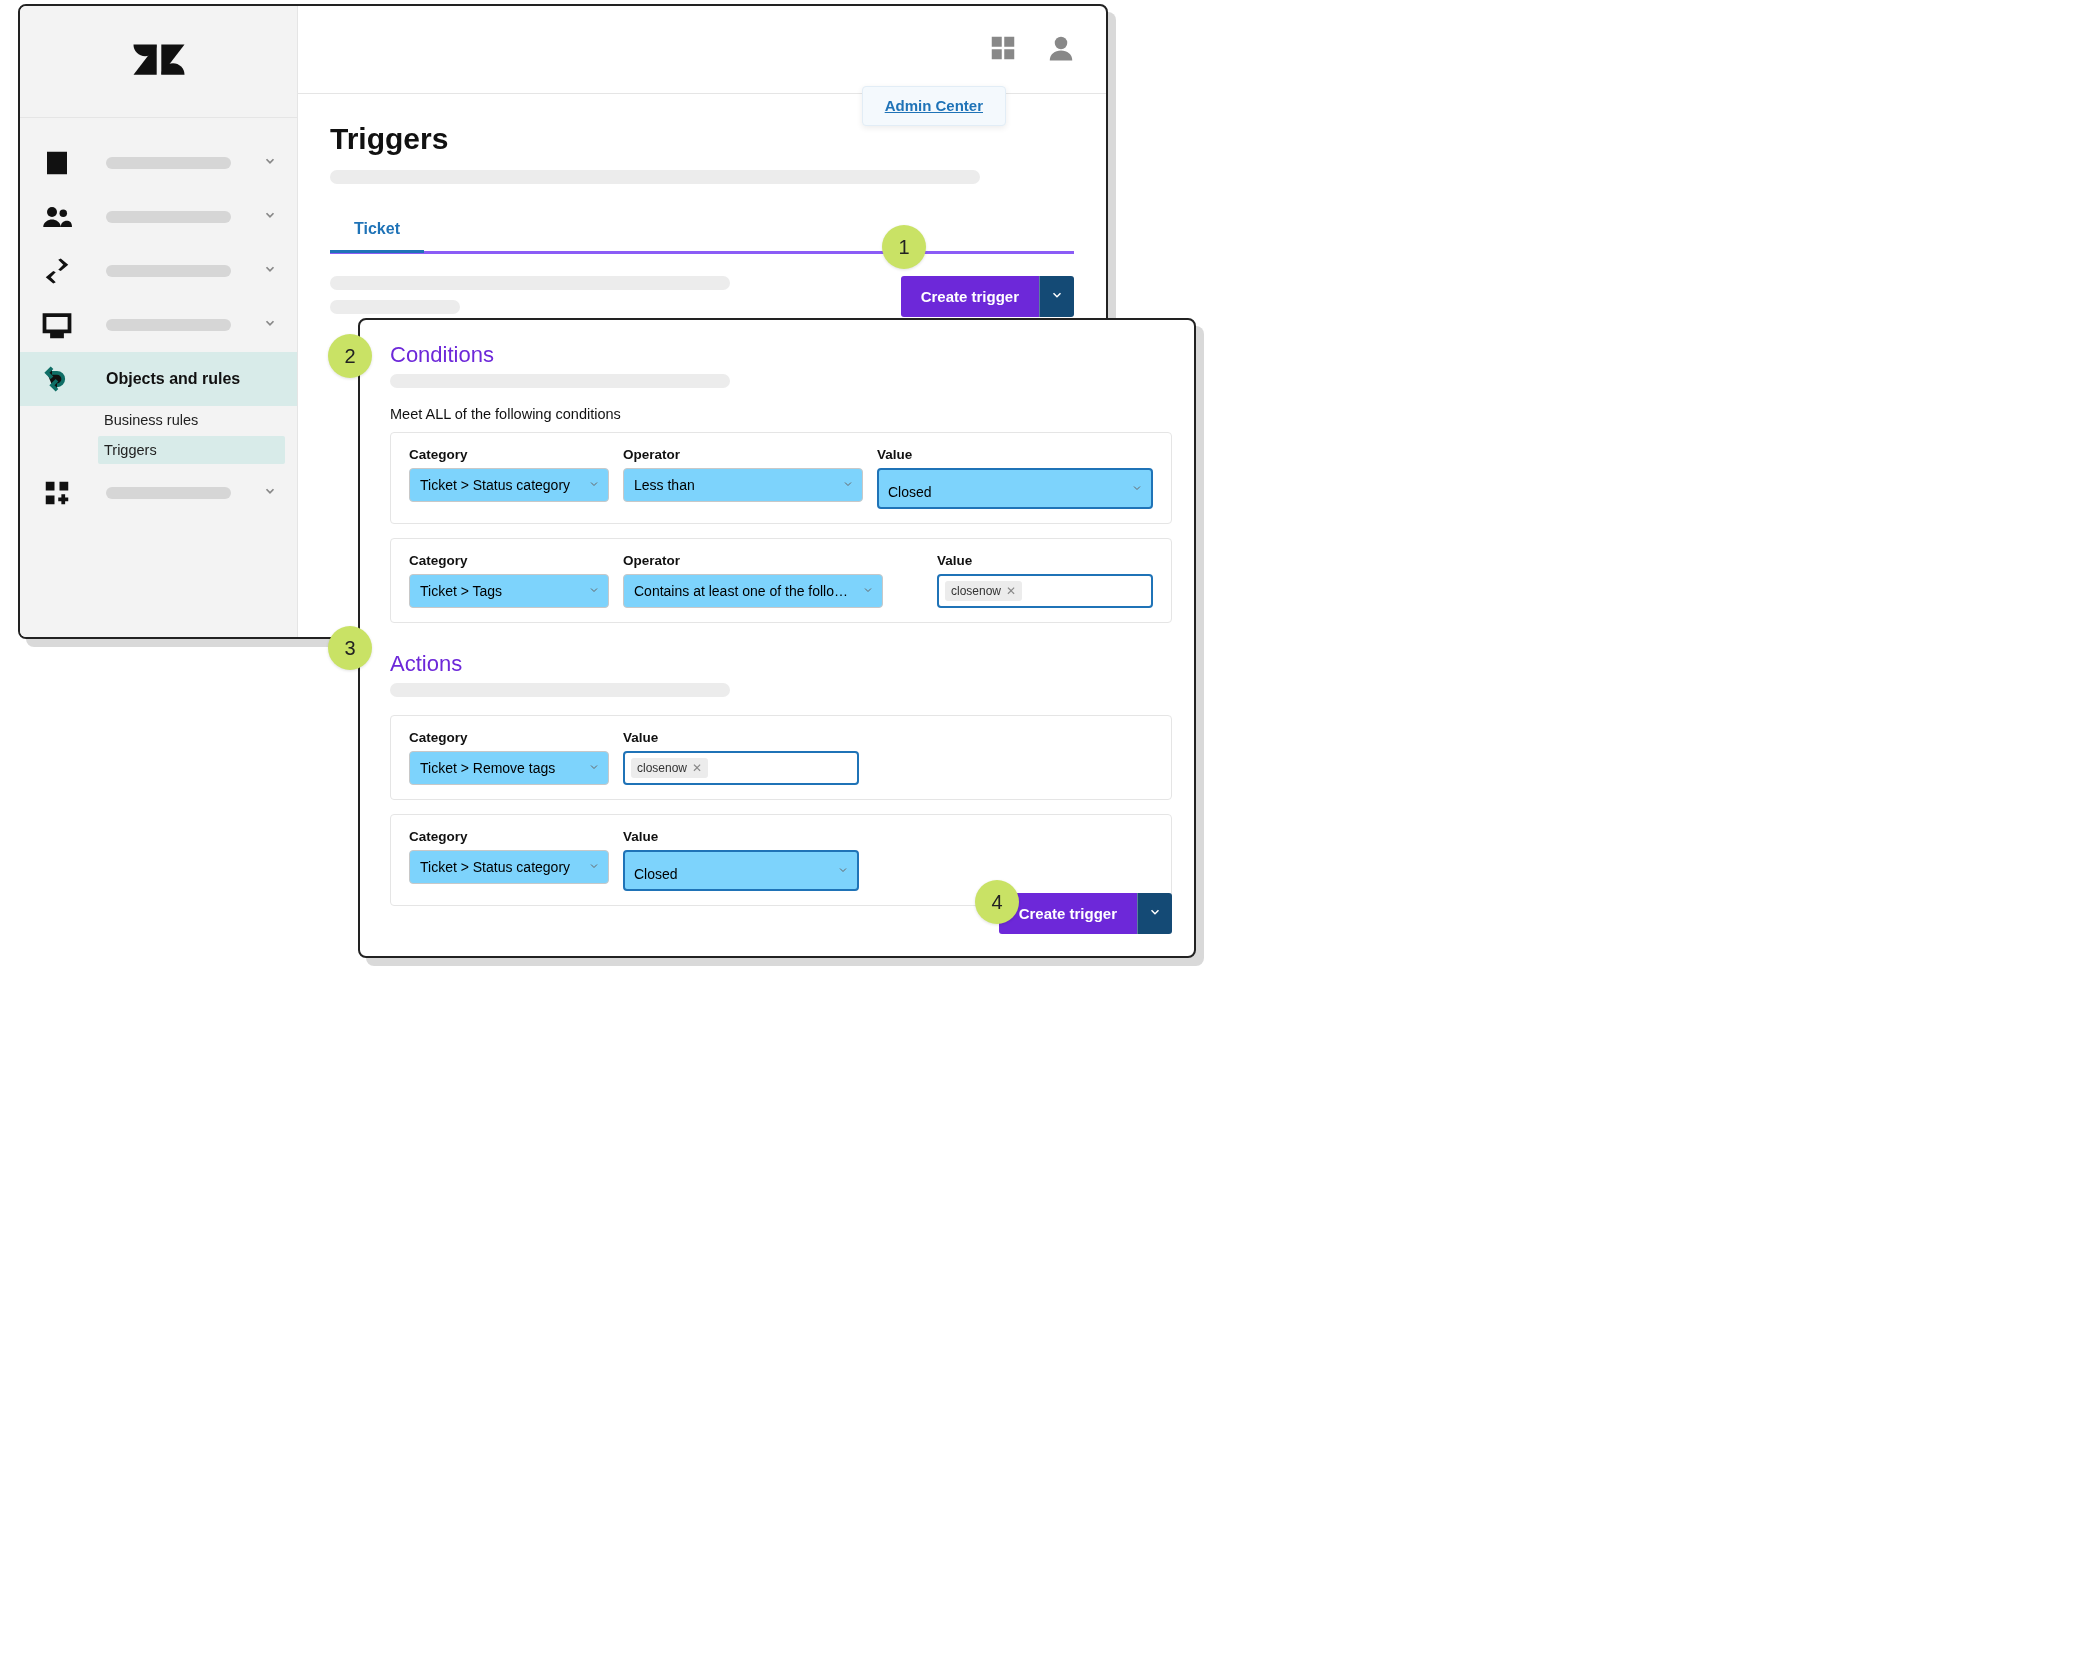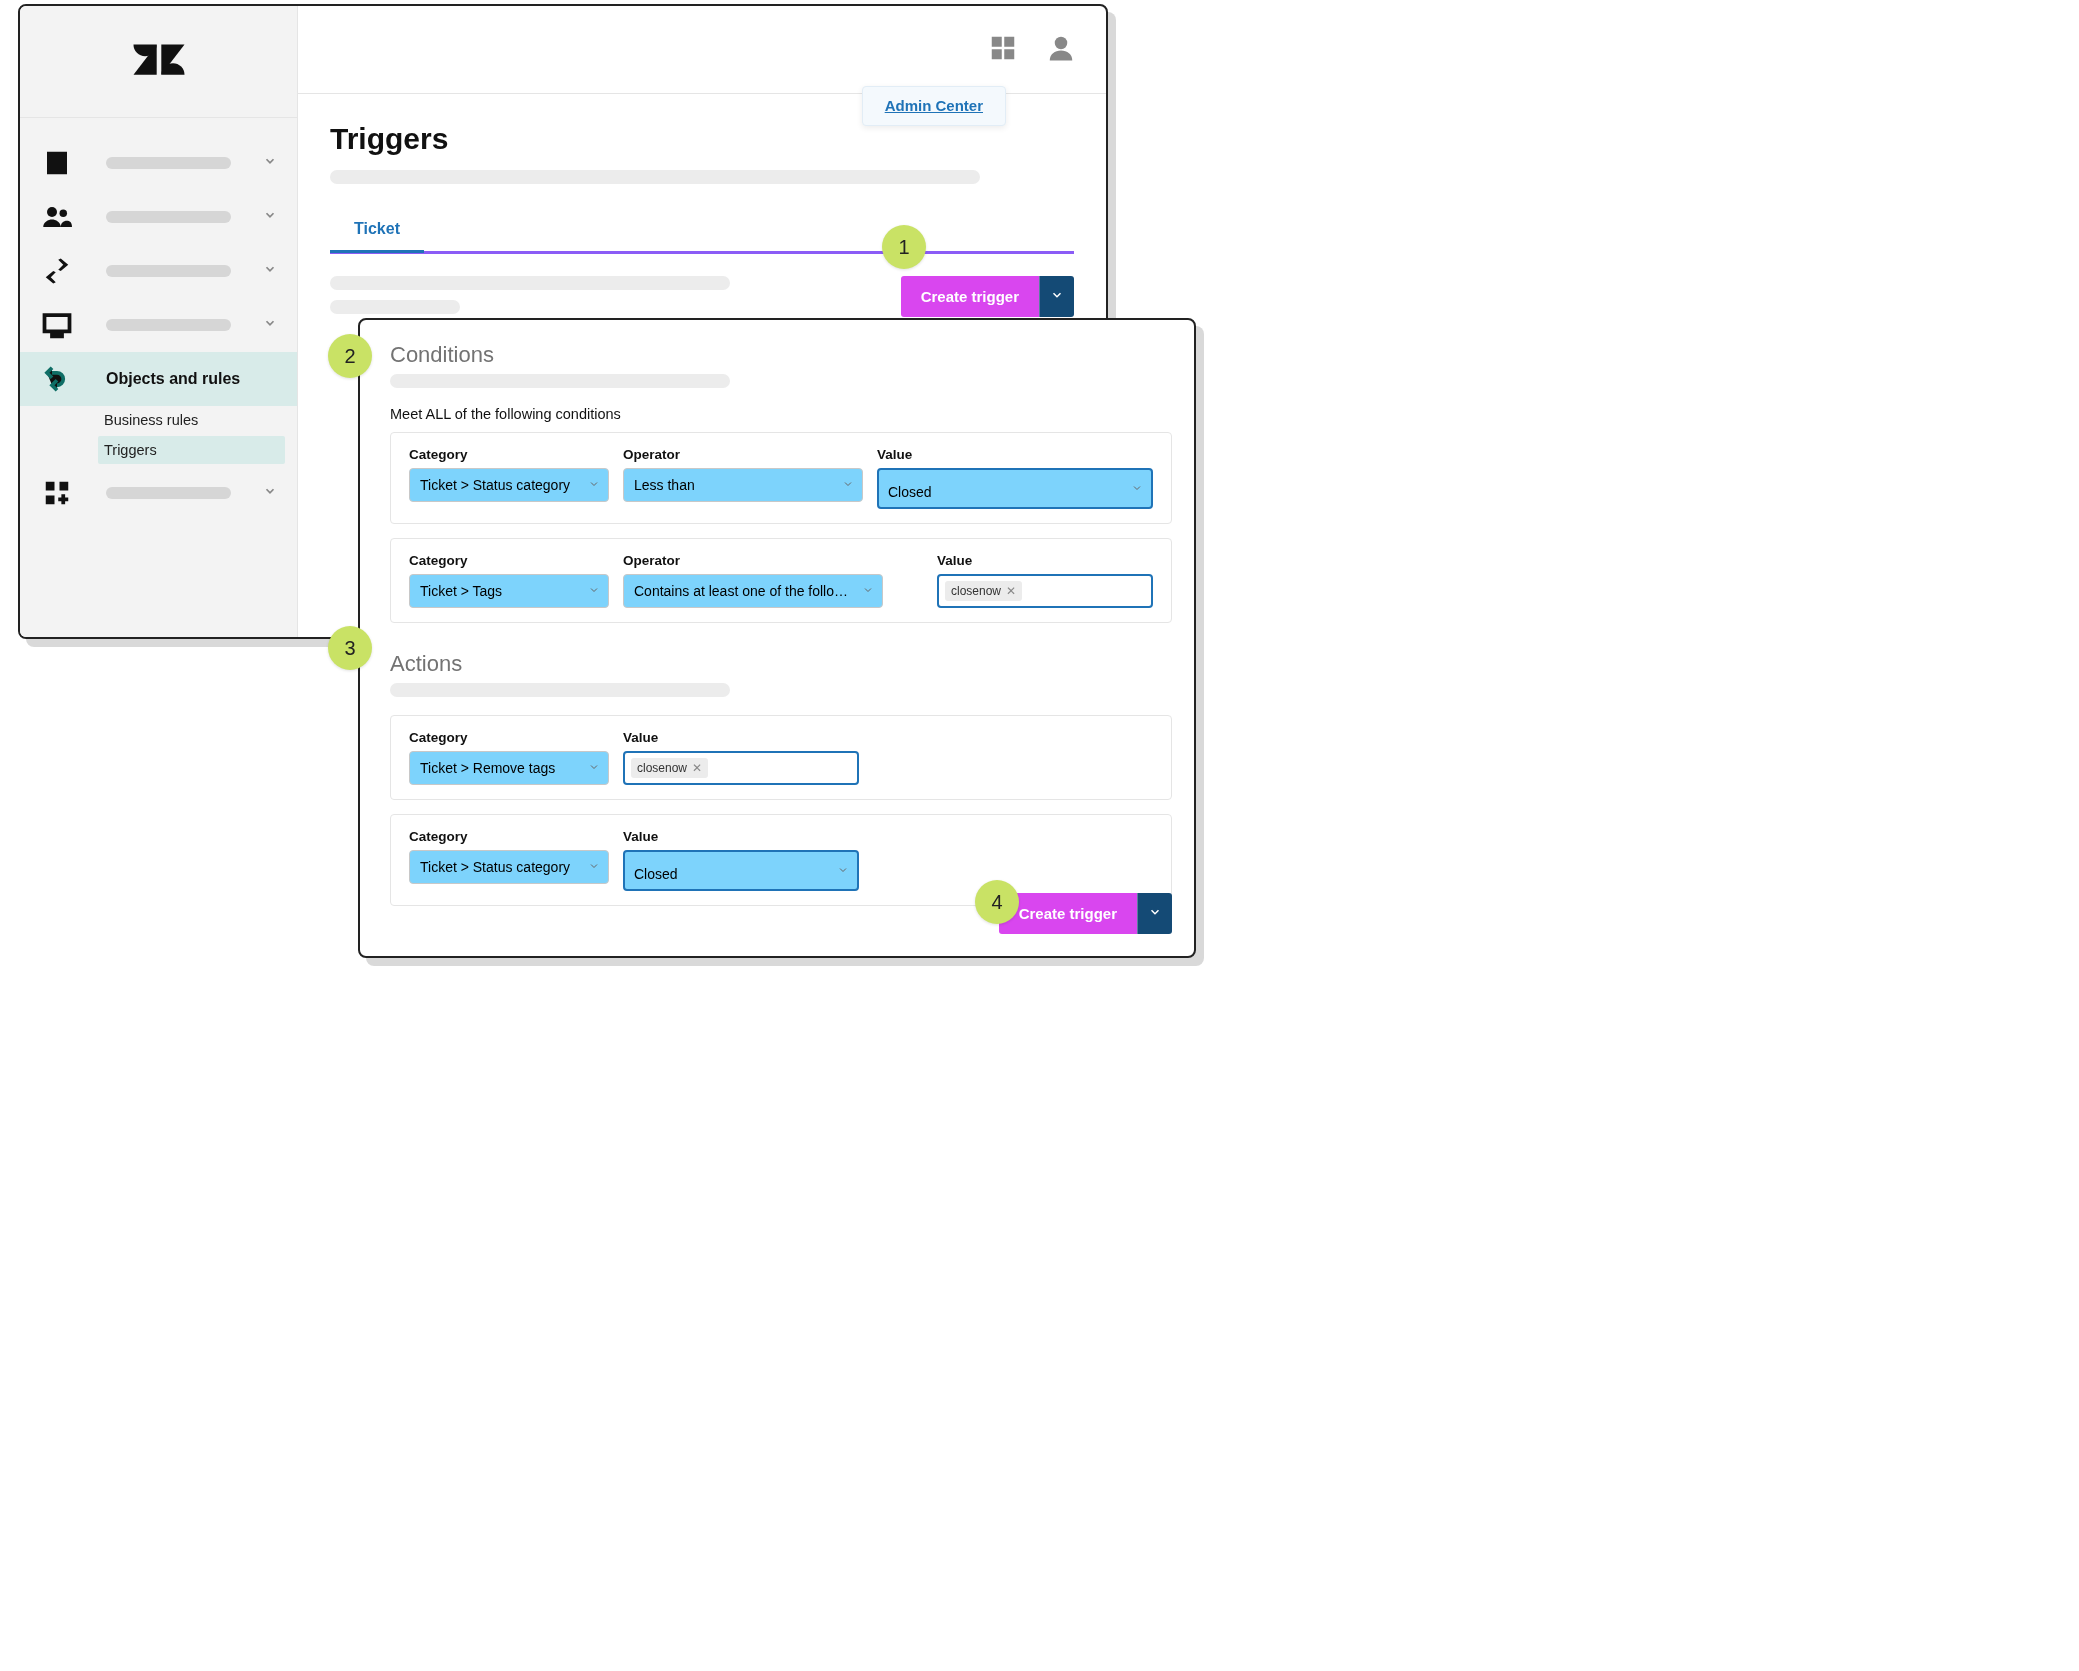--- a/index.html
+++ b/index.html
@@ -117,21 +117,21 @@
   .tab {
     padding: 10px 24px 12px;
     font-size: 16px;
     color: #1f73b7;
     font-weight: 600;
     border-bottom: 3px solid #1f73b7;
     margin-bottom: -2px;
   }
   .below-tabs { margin-top: 22px; display:flex; justify-content:space-between; align-items:flex-start; }
   .btn-primary {
-    background: #d946ef;
+    background: #6d28d9;
     color: #fff;
     border: none;
     padding: 12px 20px;
     font-size: 15px;
     font-weight: 600;
     border-radius: 3px 0 0 3px;
     cursor:pointer;
   }
   .btn-split {
     background: #144a75;
@@ -151,21 +151,21 @@
     top: 318px;
     width: 838px;
     height: 640px;
     border: 2px solid #222;
     border-radius: 8px;
     background: #fff;
     box-shadow: 8px 8px 0 rgba(0,0,0,0.15);
     padding: 22px 22px 22px 30px;
     overflow: hidden;
   }
-  .section-title { font-size: 22px; font-weight: 500; color:#737373; margin-bottom:6px; }
+  .section-title { font-size: 22px; font-weight: 500; color:#6d28d9; margin-bottom:6px; }
   .section-sub { height: 14px; width: 340px; background:#ececec; border-radius:7px; margin-bottom:18px; }
   .meet-label { font-size: 14.5px; color:#111; margin-bottom:10px; }
   .cond-box {
     border: 1px solid #e5e5e5;
     border-radius: 4px;
     padding: 14px 18px;
     margin-bottom: 14px;
   }
   .row3 { display: grid; grid-template-columns: 200px 240px 1fr; gap: 14px; }
   .row2 { display: grid; grid-template-columns: 200px 1fr; gap: 14px; max-width:450px;}

